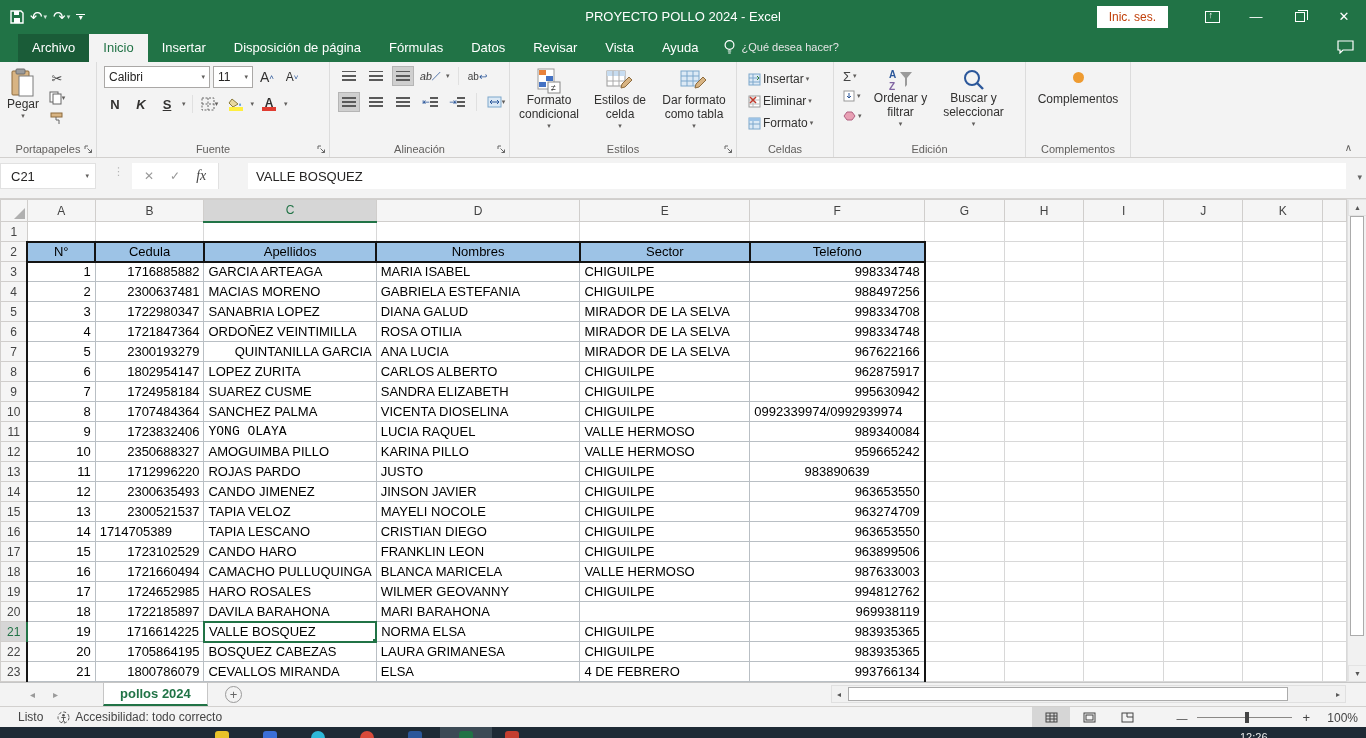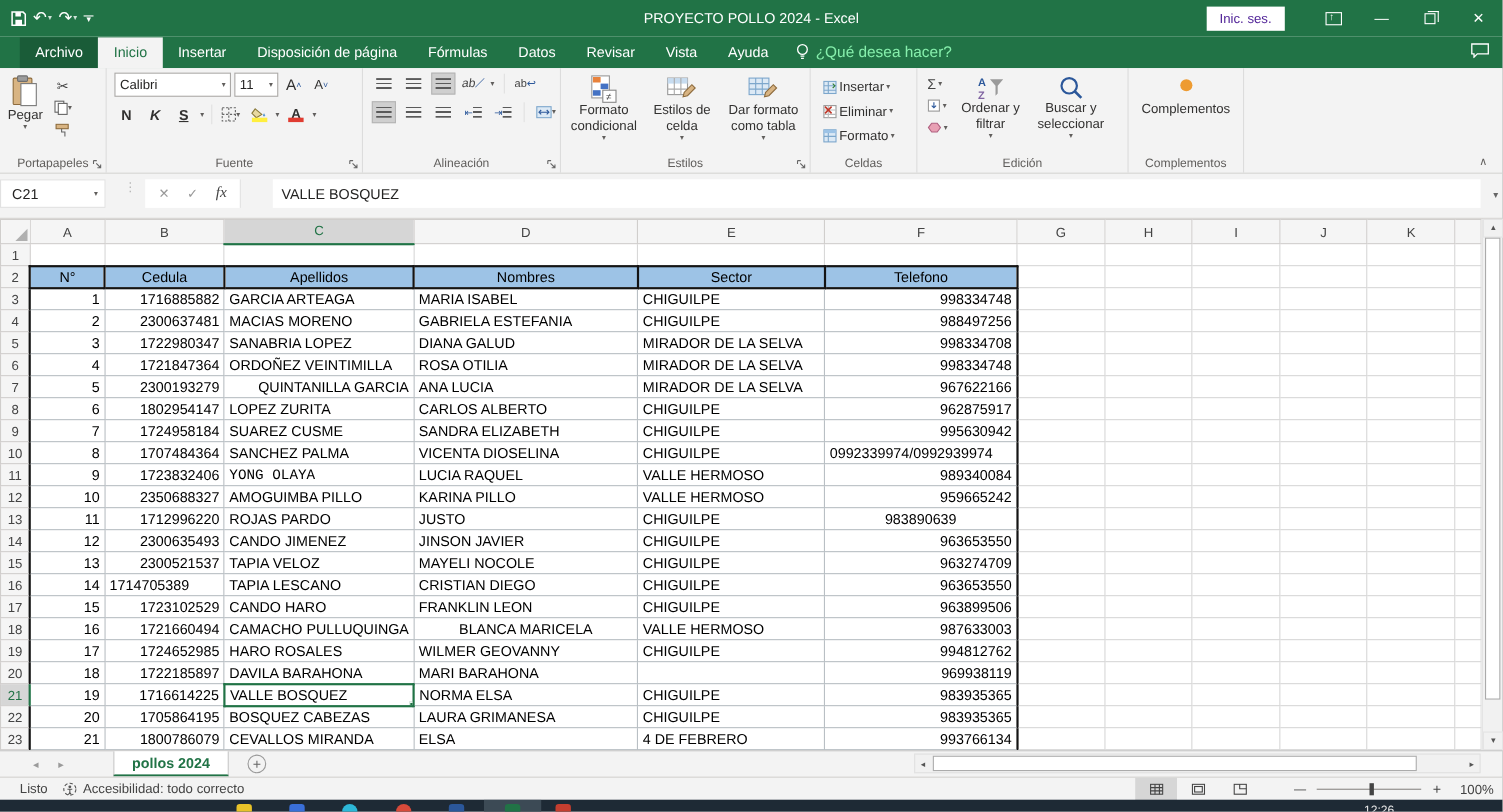--- a/index.html
+++ b/index.html
@@ -6,33 +6,33 @@
   body { font-family:"Liberation Sans", sans-serif; background:#000; }
   .app { position:relative; width:1366px; height:738px; background:#fff; overflow:hidden; }
 
   
   .titlebar { position:absolute; top:0; left:0; width:1366px; height:33px; background:#217346; color:#fff; }
   .qat { position:absolute; left:10px; top:0; height:33px; display:flex; align-items:center; gap:6px; }
   .qat .qbtn { display:flex; align-items:center; color:#fff; font-size:15px; line-height:1; cursor:default; }
   .qat .tiny-caret { font-size:7px; color:#cfe3d8; margin-left:1px; }
   .win-title { position:absolute; top:0; left:0; width:100%; height:33px; display:flex; align-items:center; justify-content:center; font-size:13px; color:#fff; }
   .title-right { position:absolute; right:0; top:0; height:33px; display:flex; align-items:center; }
-  .signin { background:#fff; color:#4c1d95; font-size:12px; padding:4px 12px; border:none; margin-right:22px; font-family:"Liberation Sans",sans-serif; }
+  .signin { background:#fff; color:#c2410c; font-size:12px; padding:4px 12px; border:none; margin-right:22px; font-family:"Liberation Sans",sans-serif; }
   .wbtn { width:44px; height:33px; display:flex; align-items:center; justify-content:center; color:#fff; font-size:13px; }
   .restore-box { width:10px; height:10px; border:1px solid #fff; position:relative; background:transparent; }
   .restore-box::before { content:""; position:absolute; left:2px; top:-3px; width:9px; height:9px; border:1px solid #fff; border-left:none; border-bottom:none; }
   .ribbdisp { width:15px; height:12px; border:1px solid #fff; position:relative; }
   .ribbdisp::before { content:"↑"; position:absolute; left:3px; top:-2px; font-size:9px; }
 
   
   .tabrow { position:absolute; top:33px; left:0; width:1366px; height:29px; background:#217346; display:flex; align-items:flex-end; }
   .rtab { padding:6px 14px 7px; font-size:13px; color:#fff; cursor:default; }
   .rtab.file { background:#1a5c38; }
   .rtab.active { background:#f3f3f3; color:#217346; }
-  .tellme { display:flex; align-items:center; gap:6px; color:#86efac; font-size:14px; padding:6px 10px 7px; }
+  .tellme { display:flex; align-items:center; gap:6px; color:#e5e5e5; font-size:11px; padding:6px 10px 7px; }
   .feedback { position:absolute; right:12px; bottom:4px; }
 
   
   .ribbon { position:absolute; top:62px; left:0; width:1366px; height:96px; background:#f3f3f3; border-bottom:1px solid #d2d0ce; display:flex; }
   .rgroup { position:relative; height:95px; border-right:1px solid #dcdcdc; padding-top:4px; }
   .glabel { position:absolute; bottom:2px; left:0; width:100%; text-align:center; font-size:11px; color:#605e5c; }
   .dlg { position:absolute; right:3px; bottom:3px; }
   .bigbtn { display:inline-flex; flex-direction:column; align-items:center; justify-content:flex-start; font-size:12px; color:#323130; text-align:center; line-height:1.15; padding:2px 3px; }
   .bigbtn .caret { font-size:7px; color:#605e5c; }
   .smallbtn { display:flex; align-items:center; gap:2px; height:22px; padding:0 3px; color:#323130; }
@@ -735,21 +735,21 @@
             <td class="g"></td>
             <td class="g"></td>
             <td class="g"></td>
             <td class="g"></td>
           </tr>
           <tr>
             <th class="rh">18</th>
             <td class="t ta" style="text-align: right;">16</td>
             <td class="t" style="text-align: right;">1721660494</td>
             <td class="t" style="text-align: left;">CAMACHO PULLUQUINGA</td>
-            <td class="t" style="text-align: center;">BLANCA MARICELA</td>
+            <td class="t" style="text-align: left;">BLANCA MARICELA</td>
             <td class="t" style="text-align: left;">VALLE HERMOSO</td>
             <td class="t tf" style="text-align: right;">987633003</td>
             <td class="g"></td>
             <td class="g"></td>
             <td class="g"></td>
             <td class="g"></td>
             <td class="g"></td>
             <td class="g"></td>
           </tr>
           <tr>

